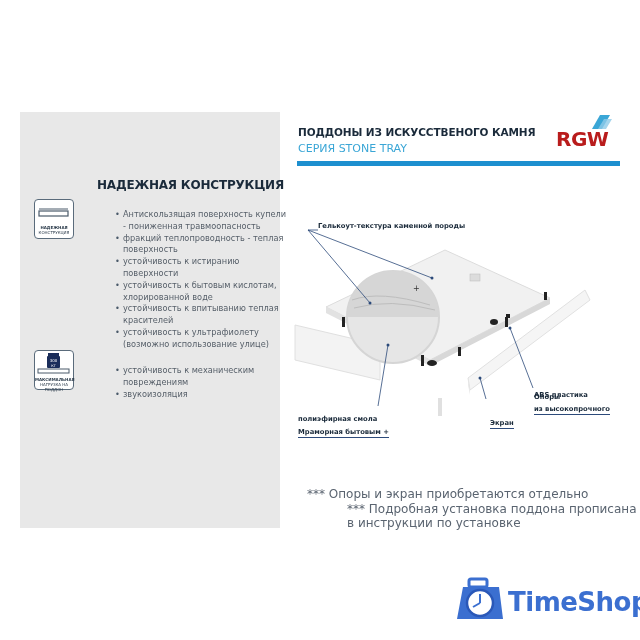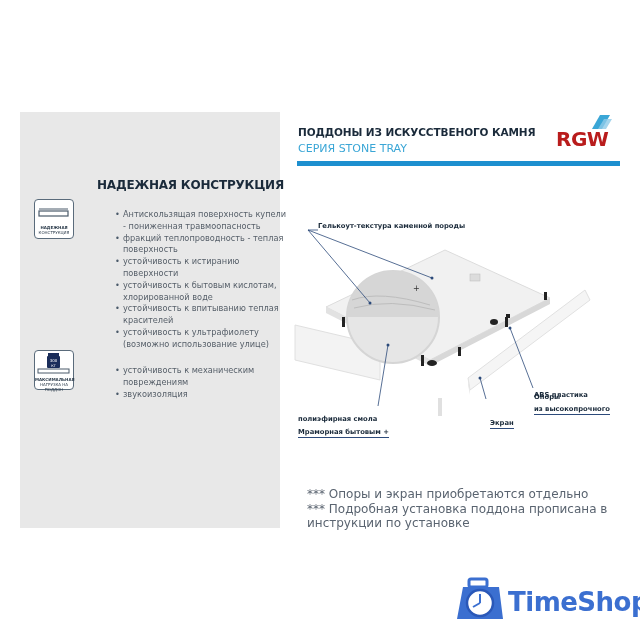--- a/index.html
+++ b/index.html
@@ -121,21 +121,21 @@
 
 <div class="callout" style="left:318px;top:222px;">Гелькоут-текстура каменной породы</div>
 <div class="callout ul" style="left:298px;top:405px;">Мраморная бытовым +</div>
 <div class="callout" style="left:298px;top:415px;text-align:center;">полиэфирная смола</div>
 <div class="callout ul" style="left:490px;top:396px;">Экран</div>
 <div class="callout" style="left:534px;top:373px;margin-top:20px;">Опоры</div>
 <div class="callout ul" style="left:534px;top:382px;">из высокопрочного</div>
 <div class="callout" style="left:534px;top:391px;">ABS пластика</div>
 
 <div class="note" style="top:487px;">*** Опоры и экран приобретаются отдельно</div>
-<div class="note" style="top:502px;">*** Подробная установка поддона прописана в инструкции по установке</div>
+<div class="note" style="top:502px;margin-left:40px;">*** Подробная установка поддона прописана в инструкции по установке</div>
 
 <svg style="position:absolute;left:455px;top:577px;" width="54" height="46">
   <rect x="14" y="2" width="18" height="8" rx="2" fill="none" stroke="#3b6fd0" stroke-width="3"></rect>
   <polygon points="8,10 44,10 48,42 2,42" fill="#3b6fd0"></polygon>
   <circle cx="25" cy="26" r="13" fill="#fff" stroke="#2a58b8" stroke-width="2.5"></circle>
   <line x1="25" y1="26" x2="25" y2="17" stroke="#3b6fd0" stroke-width="2"></line>
   <line x1="25" y1="26" x2="18" y2="30" stroke="#3b6fd0" stroke-width="2"></line>
 </svg>
 <div class="ts-text">TimeShop</div>
 

